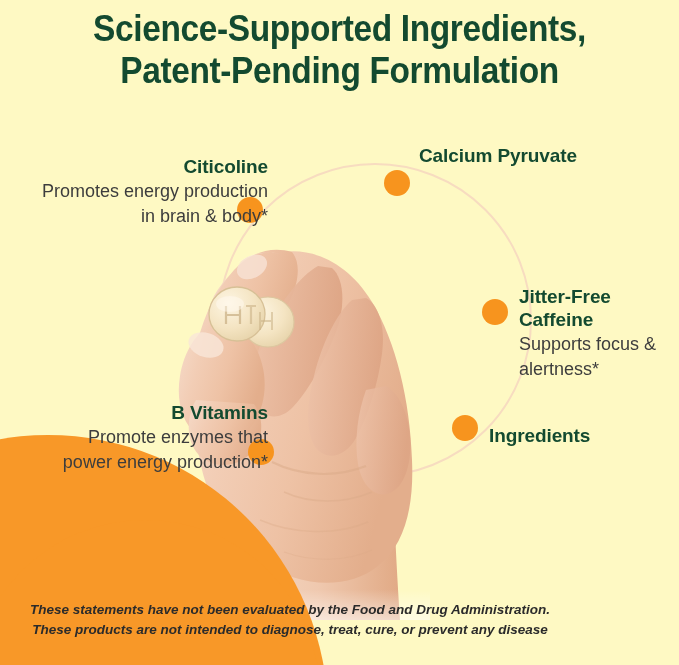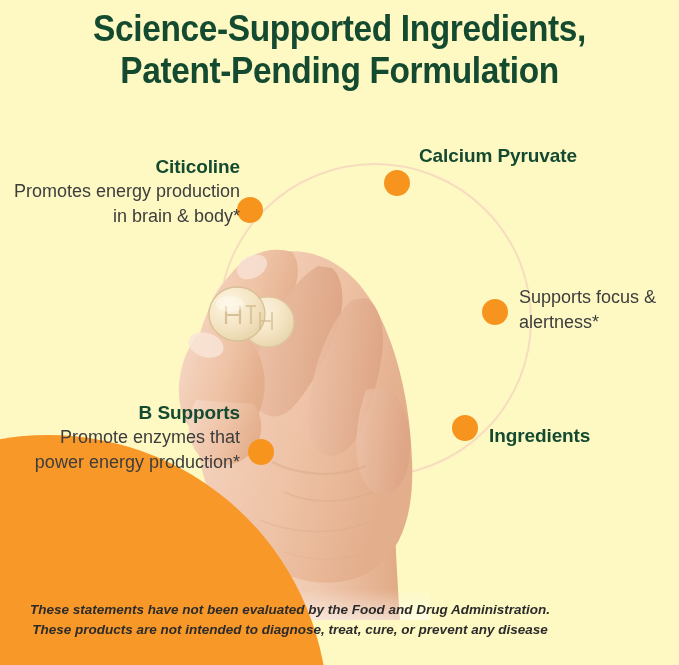--- a/index.html
+++ b/index.html
@@ -109,21 +109,21 @@
     color: #134a30;
     letter-spacing: -0.1px;
     margin-bottom: 1px;
   }
   .callout p {
     font-size: 18px;
     line-height: 25px;
     color: #3d3d3d;
     font-weight: 400;
   }
-  .callout.left { text-align: right; }
+  .callout.left { text-align: right; margin-left: 28px; }
   .callout.right { text-align: left; margin-top: 10px; }
 
   .c-citicoline   { left: 10px;  top: 155px; width: 230px; }
   .c-bvitamins    { left: 10px;  top: 401px; width: 230px; }
   .c-calcium      { left: 419px; top: 134px; width: 200px; }
   .c-caffeine     { left: 519px; top: 275px; width: 160px; }
   .c-antioxidants { left: 489px; top: 414px; width: 190px; }
 
   
   .disclaimer {
@@ -242,29 +242,30 @@
   <div class="dot d2"></div>
   <div class="dot d3"></div>
   <div class="dot d4"></div>
 
   <div class="callout left c-citicoline">
     <h3>Citicoline</h3>
     <p>Promotes energy production in brain &amp; body*</p>
   </div>
 
   <div class="callout left c-bvitamins">
-    <h3>B Supports</h3>
+    <h3>B Vitamins</h3>
     <p>Promote enzymes that power energy production*</p>
   </div>
 
   <div class="callout right c-calcium">
     <h3>Calcium Pyruvate</h3>
   </div>
 
   <div class="callout right c-caffeine">
+    <h3>Jitter-Free Caffeine</h3>
     <p>Supports focus &amp; alertness*</p>
   </div>
 
   <div class="callout right c-antioxidants">
     <h3>Ingredients</h3>
   </div>
 
   <div class="disclaimer">
     <div>These statements have not been evaluated by the Food and Drug Administration.</div>
     <div>These products are not intended to diagnose, treat, cure, or prevent any disease</div>

